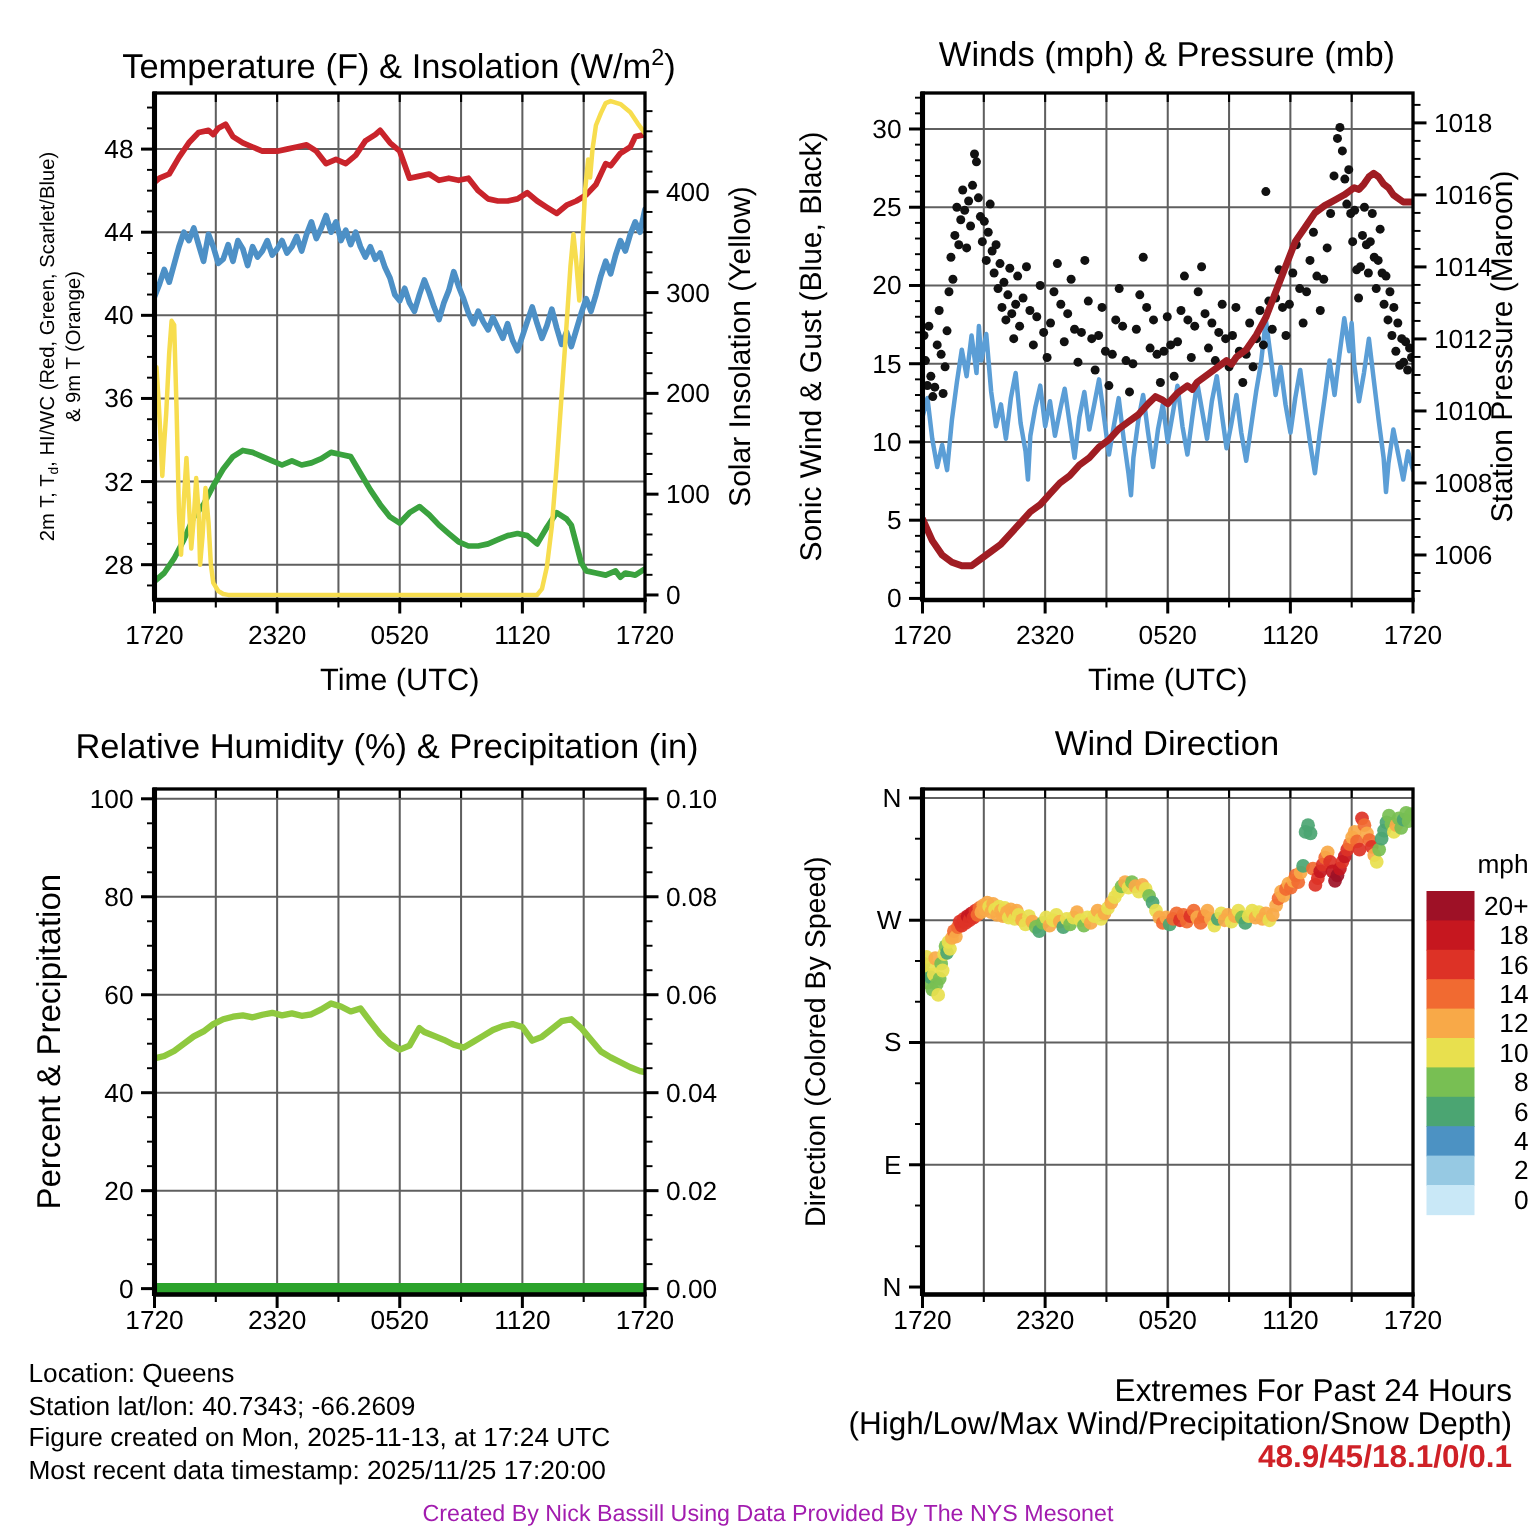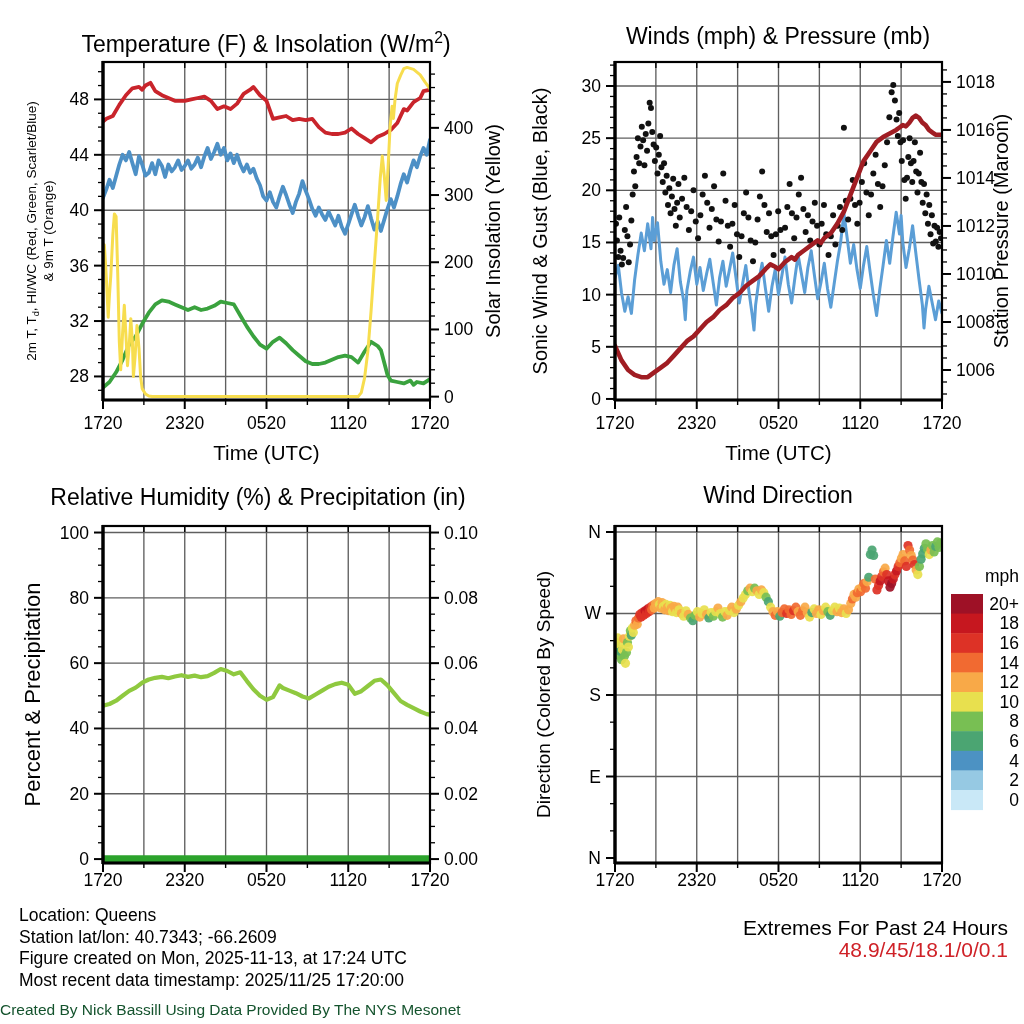--- a/index.html
+++ b/index.html
@@ -1,22 +1,22 @@
 <!DOCTYPE html>
 <html><head>
 <meta charset="utf-8">
 <style>
   html,body{margin:0;padding:0;background:#ffffff;}
   #stage{position:relative;width:1024px;height:1024px;background:#ffffff;
          font-family:"Liberation Sans","DejaVu Sans",sans-serif;color:#000;overflow:hidden;}
   #chart-canvas{position:absolute;left:0;top:0;}
   .footer-left{position:absolute;left:19px;top:905px;font-size:17.5px;line-height:21.5px;}
   .footer-right{position:absolute;right:16px;top:917px;font-size:21px;line-height:22px;text-align:right;}
-  .footer-right .red{color:#cf2127;font-weight:normal;}
-  .credit{position:absolute;left:0;top:1001px;width:100%;text-align:left;color:#14532d;font-size:15.5px;}
+  .footer-right .red{color:#cf2127;font-weight:bold;}
+  .credit{position:absolute;left:0;top:1001px;width:100%;text-align:center;color:#a21caf;font-size:15.5px;}
   svg text{font-family:"Liberation Sans","DejaVu Sans",sans-serif;}
 </style>
 </head>
 <body>
 
 <div id="stage">
   <svg id="chart-canvas" width="1024" height="1024">
       <g>
         <clipPath id="clip-temperature-insolation">
           <rect x="103" y="62" width="327" height="338"></rect>
@@ -840,17 +840,18 @@
 
   <div class="footer-left">
     <div>Location: Queens</div>
     <div>Station lat/lon: 40.7343; -66.2609</div>
     <div>Figure created on Mon, 2025-11-13, at 17:24 UTC</div>
     <div>Most recent data timestamp: 2025/11/25 17:20:00</div>
   </div>
 
   <div class="footer-right">
     <div>Extremes For Past 24 Hours</div>
+    <div>(High/Low/Max Wind/Precipitation/Snow Depth)</div>
     <div class="red">48.9/45/18.1/0/0.1</div>
   </div>
 
   <div class="credit">Created By Nick Bassill Using Data Provided By The NYS Mesonet</div>
 </div>
 
 </body></html>

